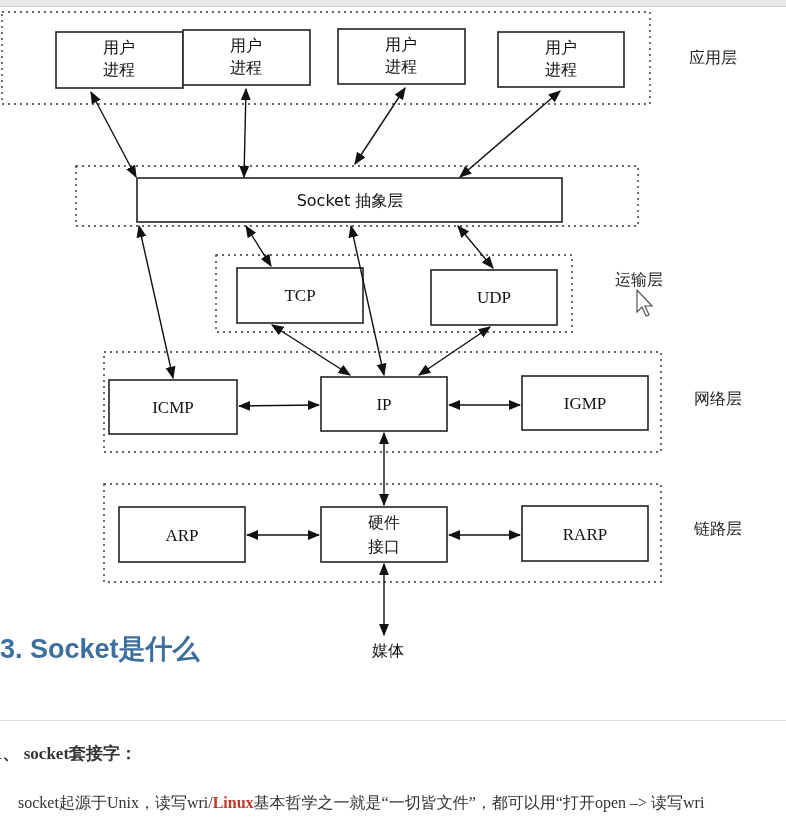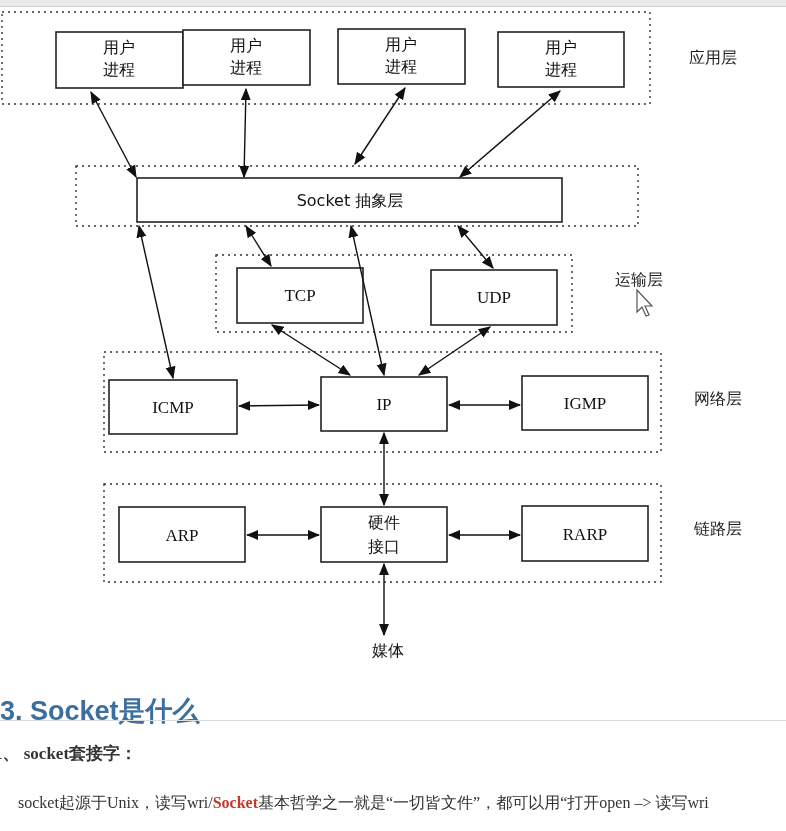--- a/index.html
+++ b/index.html
@@ -2,21 +2,21 @@
 <html><head>
 <meta charset="utf-8">
 <style>
   html, body { margin: 0; padding: 0; background: #ffffff; }
   body { width: 786px; height: 831px; position: relative; overflow: hidden; font-family: "DejaVu Sans", sans-serif; }
   .topbar { position: absolute; left: 0; top: 0; width: 786px; height: 6px; background: #e9e9e9; border-bottom: 1px solid #cfcfcf; }
   #diagram { position: absolute; left: 0; top: 0; }
   .box-label { font-family: "DejaVu Sans", sans-serif; font-size: 16px; fill: #111; }
   .serif-label { font-family: "Liberation Serif", serif; font-size: 17px; fill: #111; }
   .layer-label { font-family: "DejaVu Sans", sans-serif; font-size: 16px; fill: #222; }
-  .heading { position: absolute; left: 0; top: 693px; font-family: "Liberation Sans", sans-serif; font-weight: bold; font-size: 27px; color: #3d6f9e; white-space: nowrap; }
+  .heading { position: absolute; left: 0; top: 631px; font-family: "Liberation Sans", sans-serif; font-weight: bold; font-size: 27px; color: #3d6f9e; white-space: nowrap; }
   .hr { position: absolute; left: 0; top: 720px; width: 786px; height: 1px; background: #dcdcdc; }
   .subheading { position: absolute; left: -6px; top: 742px; font-family: "Liberation Serif", serif; font-weight: bold; font-size: 17px; color: #333; white-space: nowrap; }
   .para { position: absolute; left: 18px; top: 793px; font-family: "Liberation Serif", serif; font-size: 16px; color: #333; white-space: nowrap; }
   .para .hl { color: #c0392b; font-weight: bold; }
 </style>
 </head>
 <body>
 
 <div class="topbar"></div>
 
@@ -126,13 +126,13 @@
     <line x1="384" y1="433" x2="384" y2="505" marker-start="url(#ah)" marker-end="url(#ah)"></line>
     <line x1="247" y1="535" x2="319" y2="535" marker-start="url(#ah)" marker-end="url(#ah)"></line>
     <line x1="449" y1="535" x2="520" y2="535" marker-start="url(#ah)" marker-end="url(#ah)"></line>
     <line x1="384" y1="564" x2="384" y2="635" marker-start="url(#ah)" marker-end="url(#ah)"></line>
   </g>
 </svg>
 
 <div class="heading">3. Socket是什么</div>
 <div class="hr"></div>
 <div class="subheading">1、 socket套接字：</div>
-<div class="para"><span>socket起源于Unix，读写wri/</span><span class="hl">Socket</span><span>基本哲学之一就是“一切皆文件”，都可以用“打开open –&gt; 读写wri</span></div>
+<div class="para"><span>socket起源于Unix，读写wri/</span><span class="hl">Linux</span><span>基本哲学之一就是“一切皆文件”，都可以用“打开open –&gt; 读写wri</span></div>
 
 </body></html>

